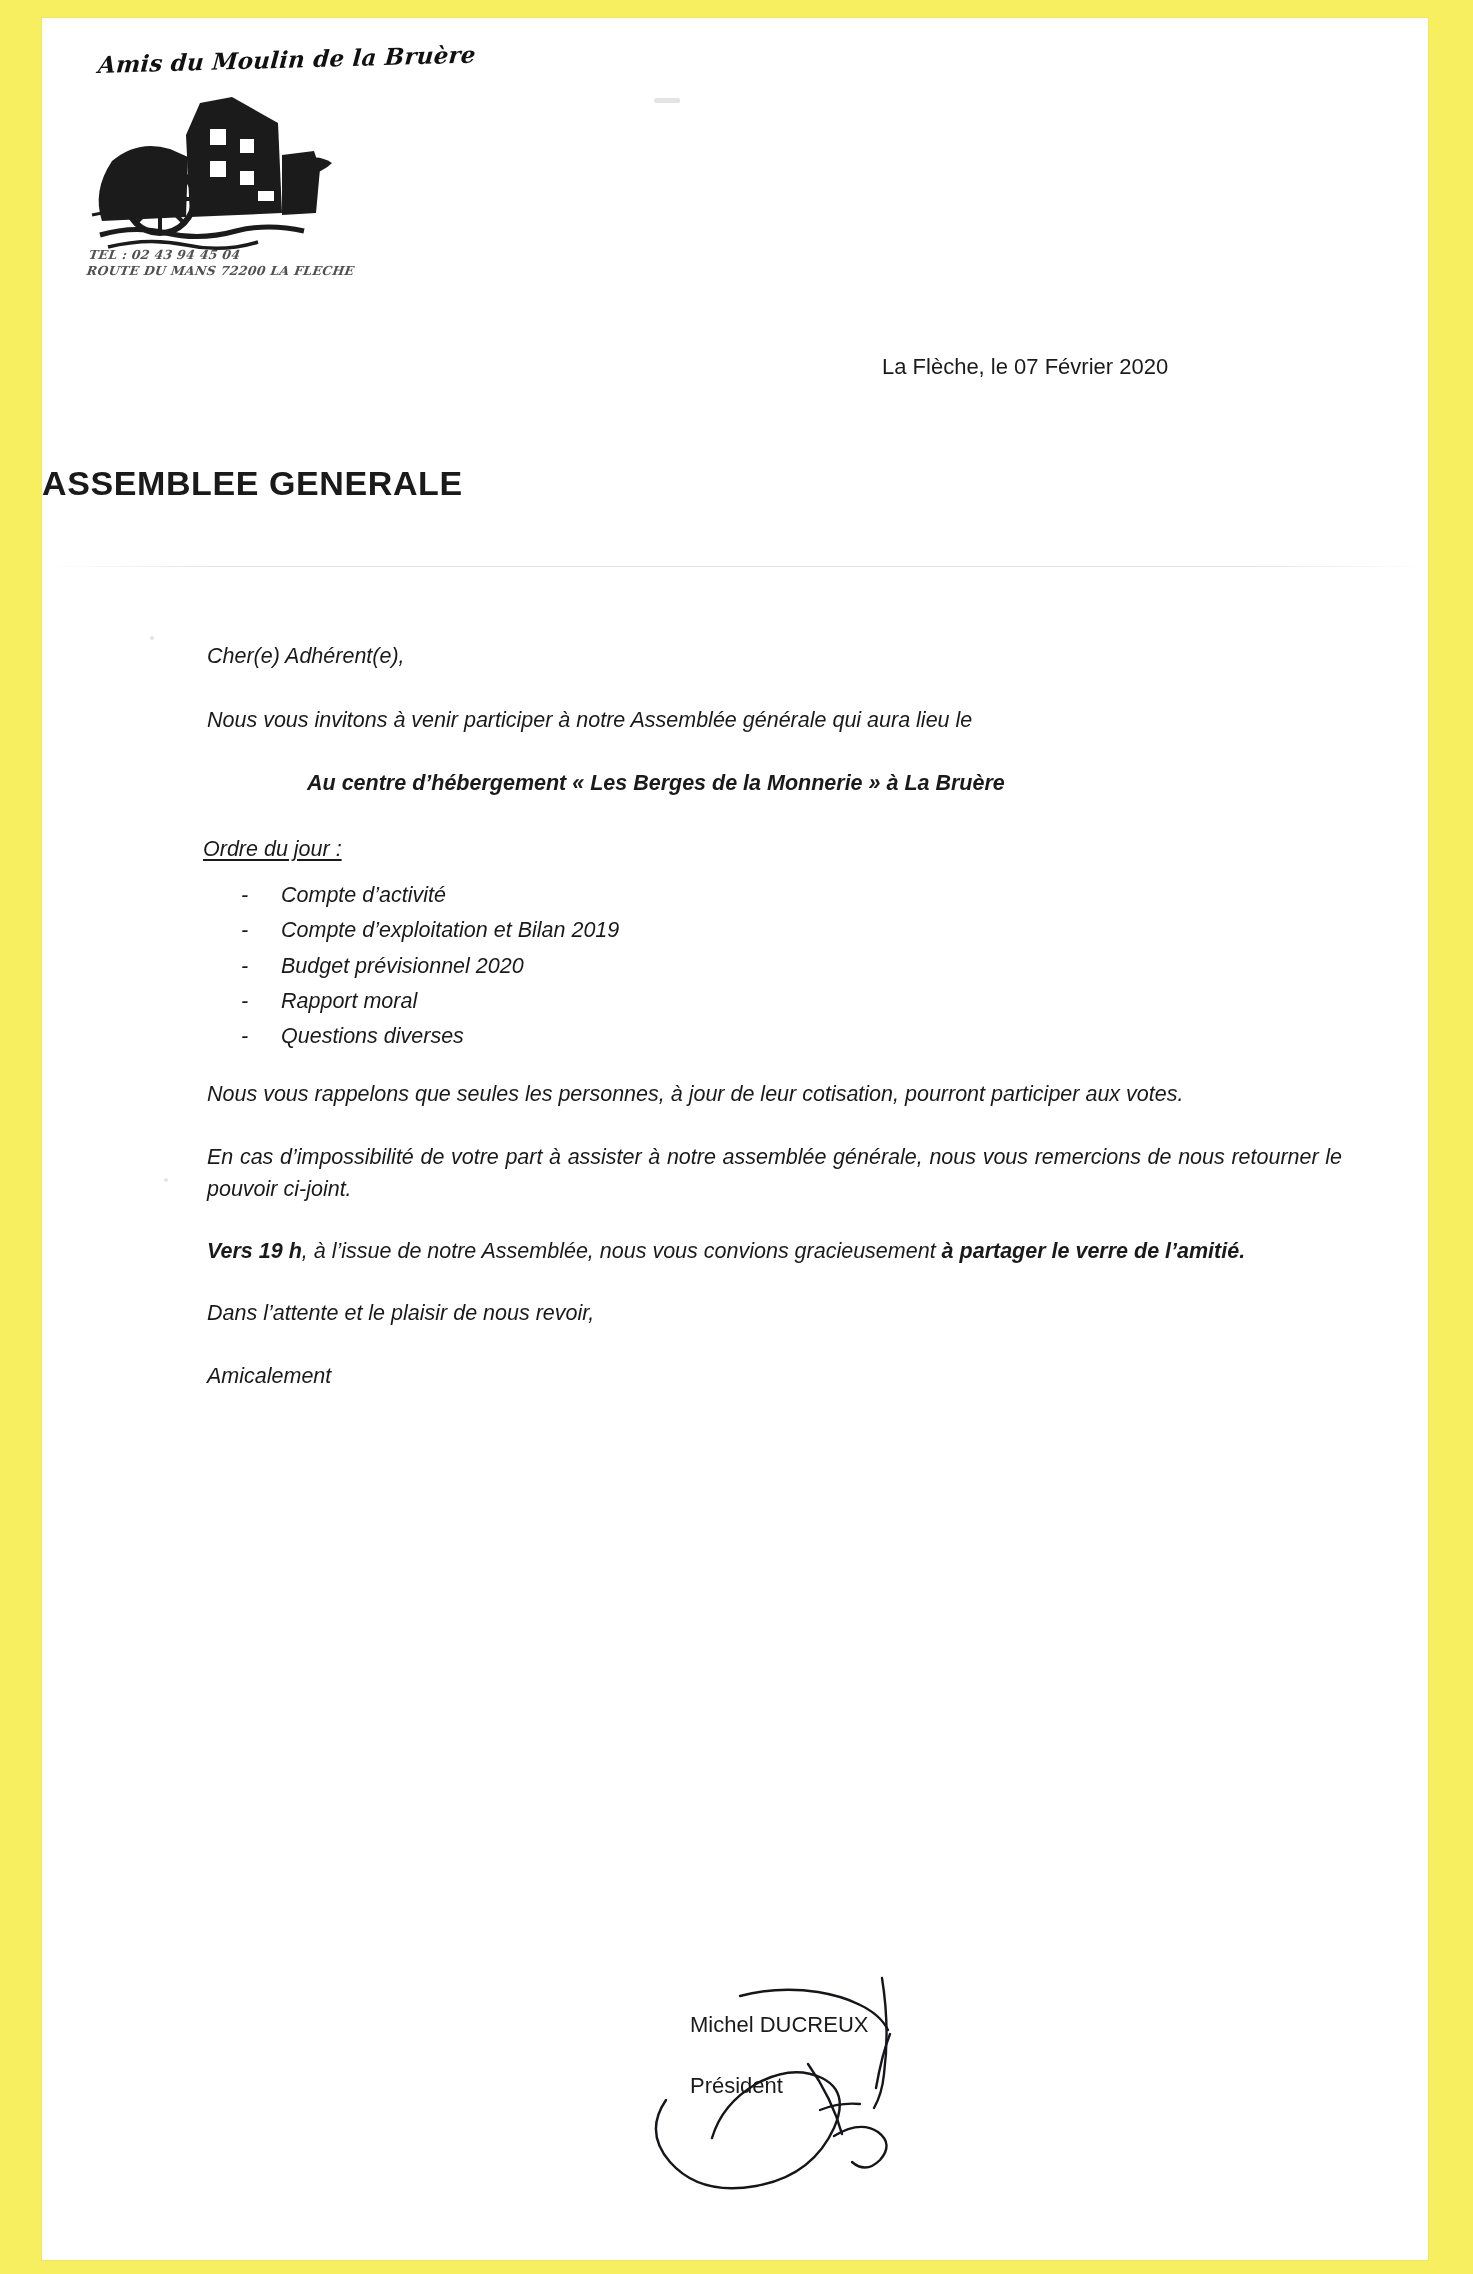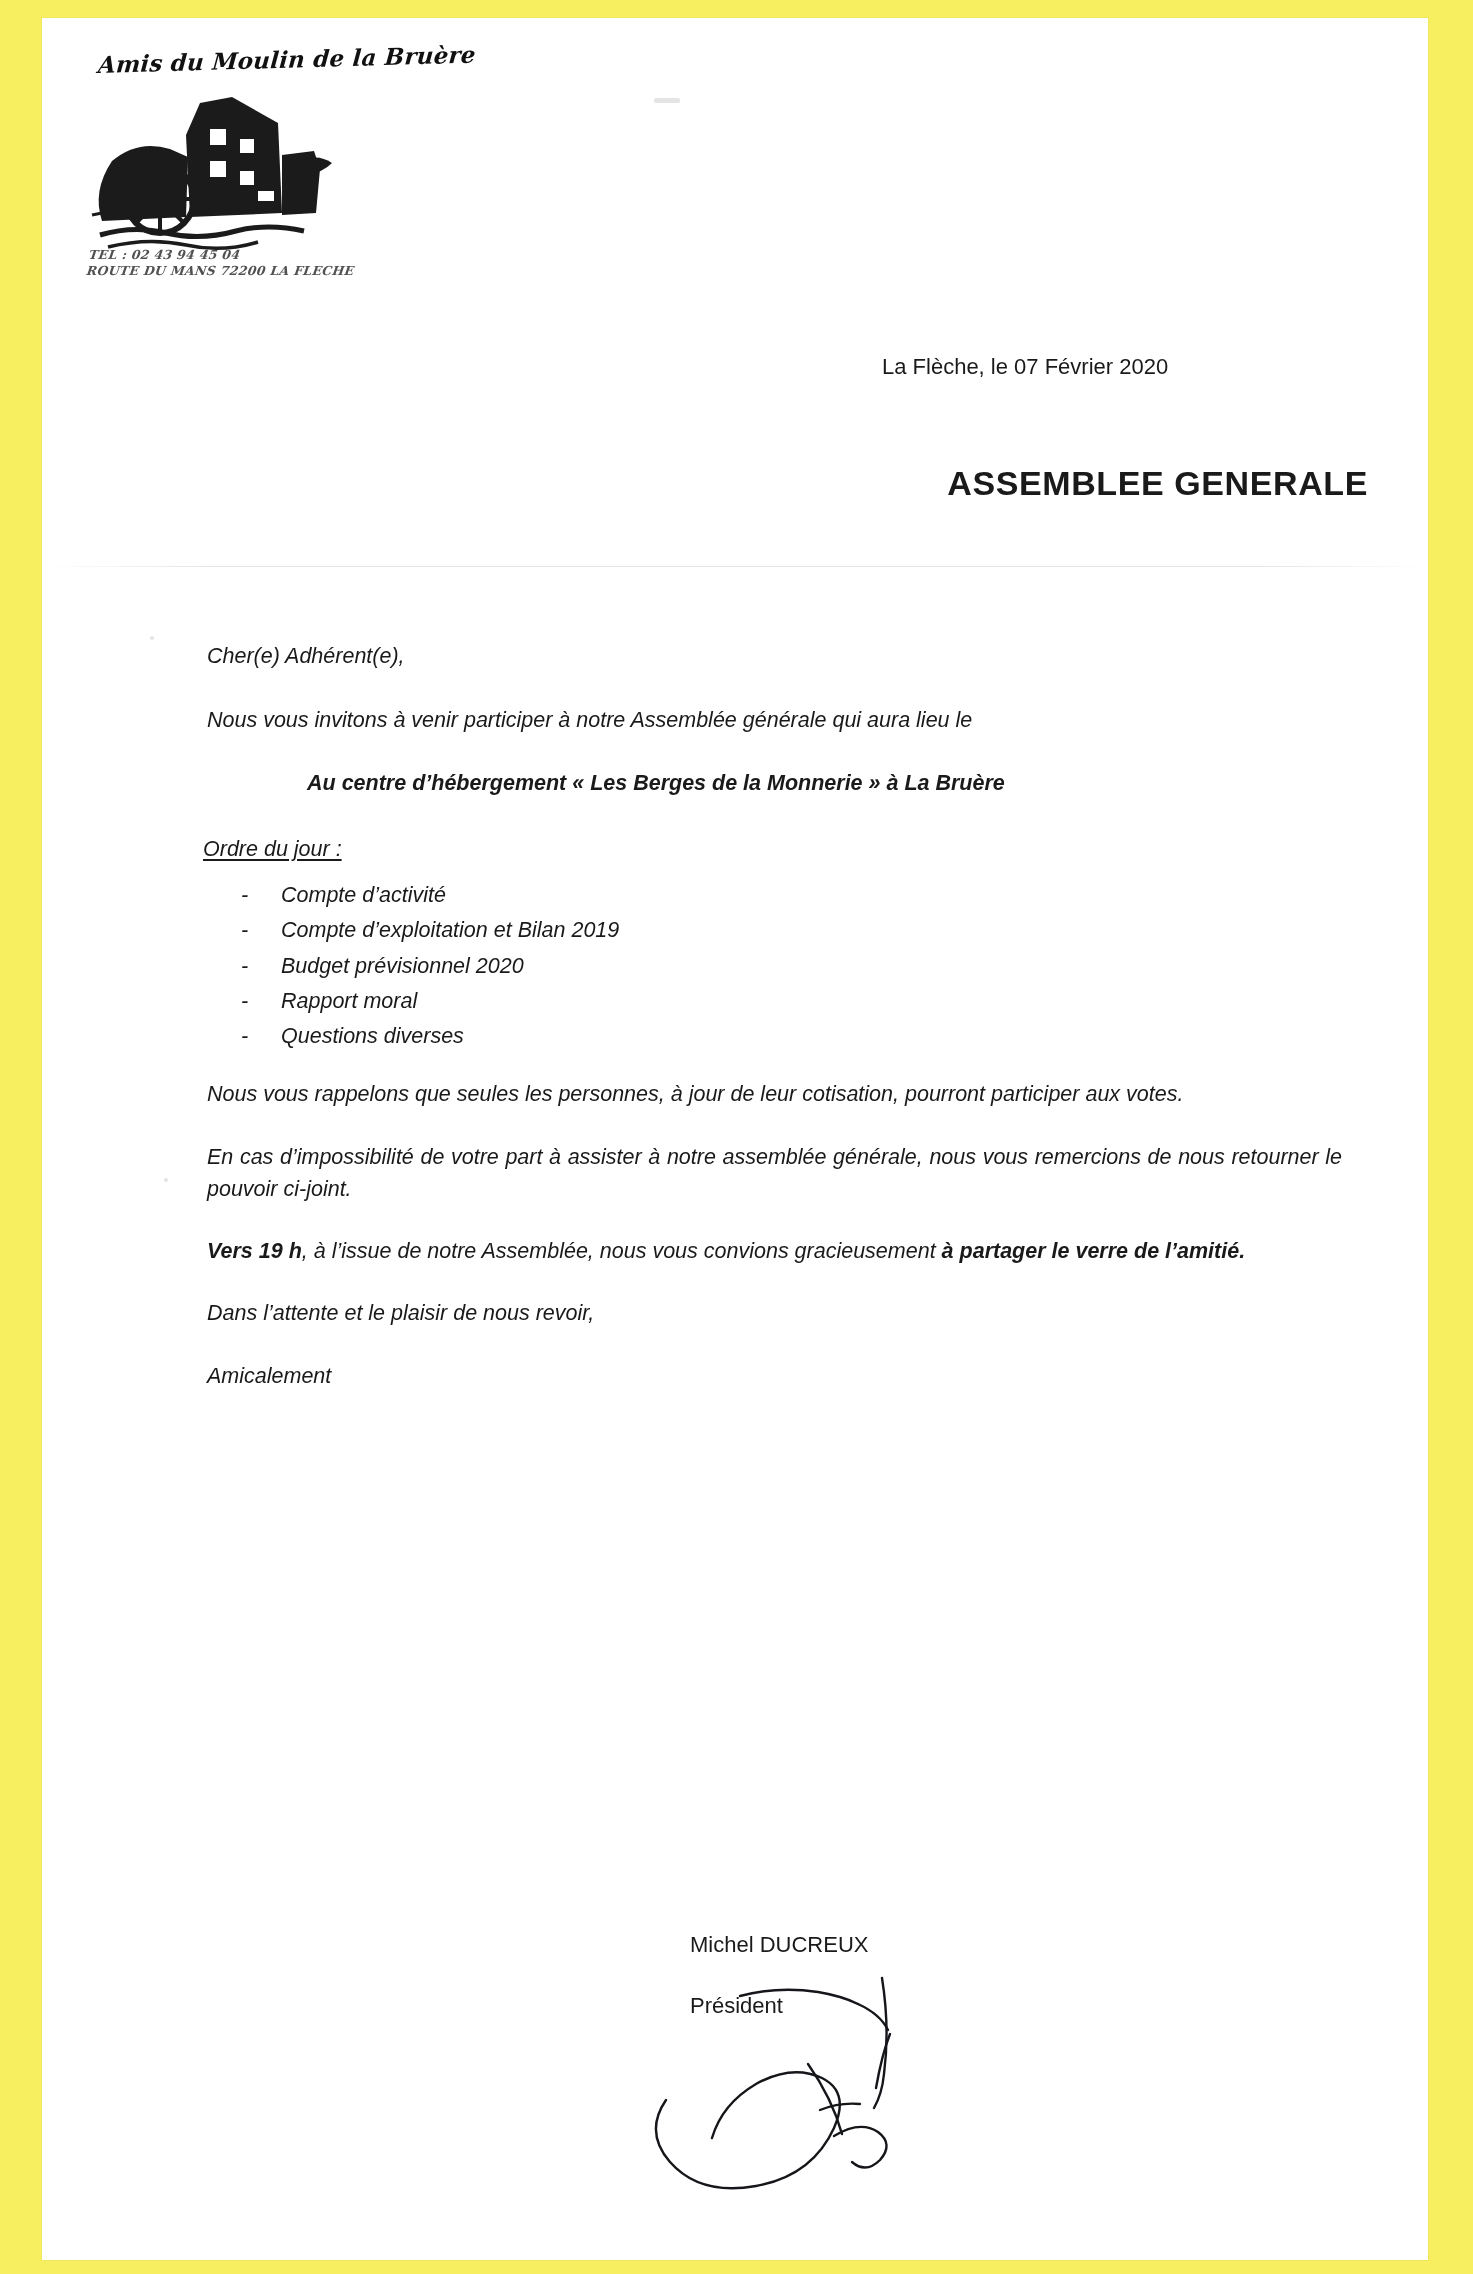--- a/index.html
+++ b/index.html
@@ -86,21 +86,21 @@
     left: 840px;
     top: 288px;
     font-size: 22px;
     margin-top: 44px;
   }
   .doc-title {
     position: absolute;
     left: 0;
     right: 0;
     top: 440px;
-    text-align: right;
+    text-align: left;
     font-size: 34px;
     font-weight: bold;
     letter-spacing: 0.6px;
     padding-right: 60px;
   }
   .content {
     position: absolute;
     left: 165px;
     top: 622px;
     width: 1135px;
@@ -137,21 +137,21 @@
     left: 0;
     top: 0;
   }
   p.para {
     margin: 0 0 30px 0;
     text-align: justify;
   }
   .sig-block {
     position: absolute;
     left: 648px;
-    top: 1910px;
+    top: 1990px;
     font-size: 22px;
   }
   .sig-name { margin: 0 0 28px 0; }
   .sig-role { margin: 0; }
   .signature {
     position: absolute;
     left: 590px;
     top: 1950px;
     width: 360px;
     height: 260px;

